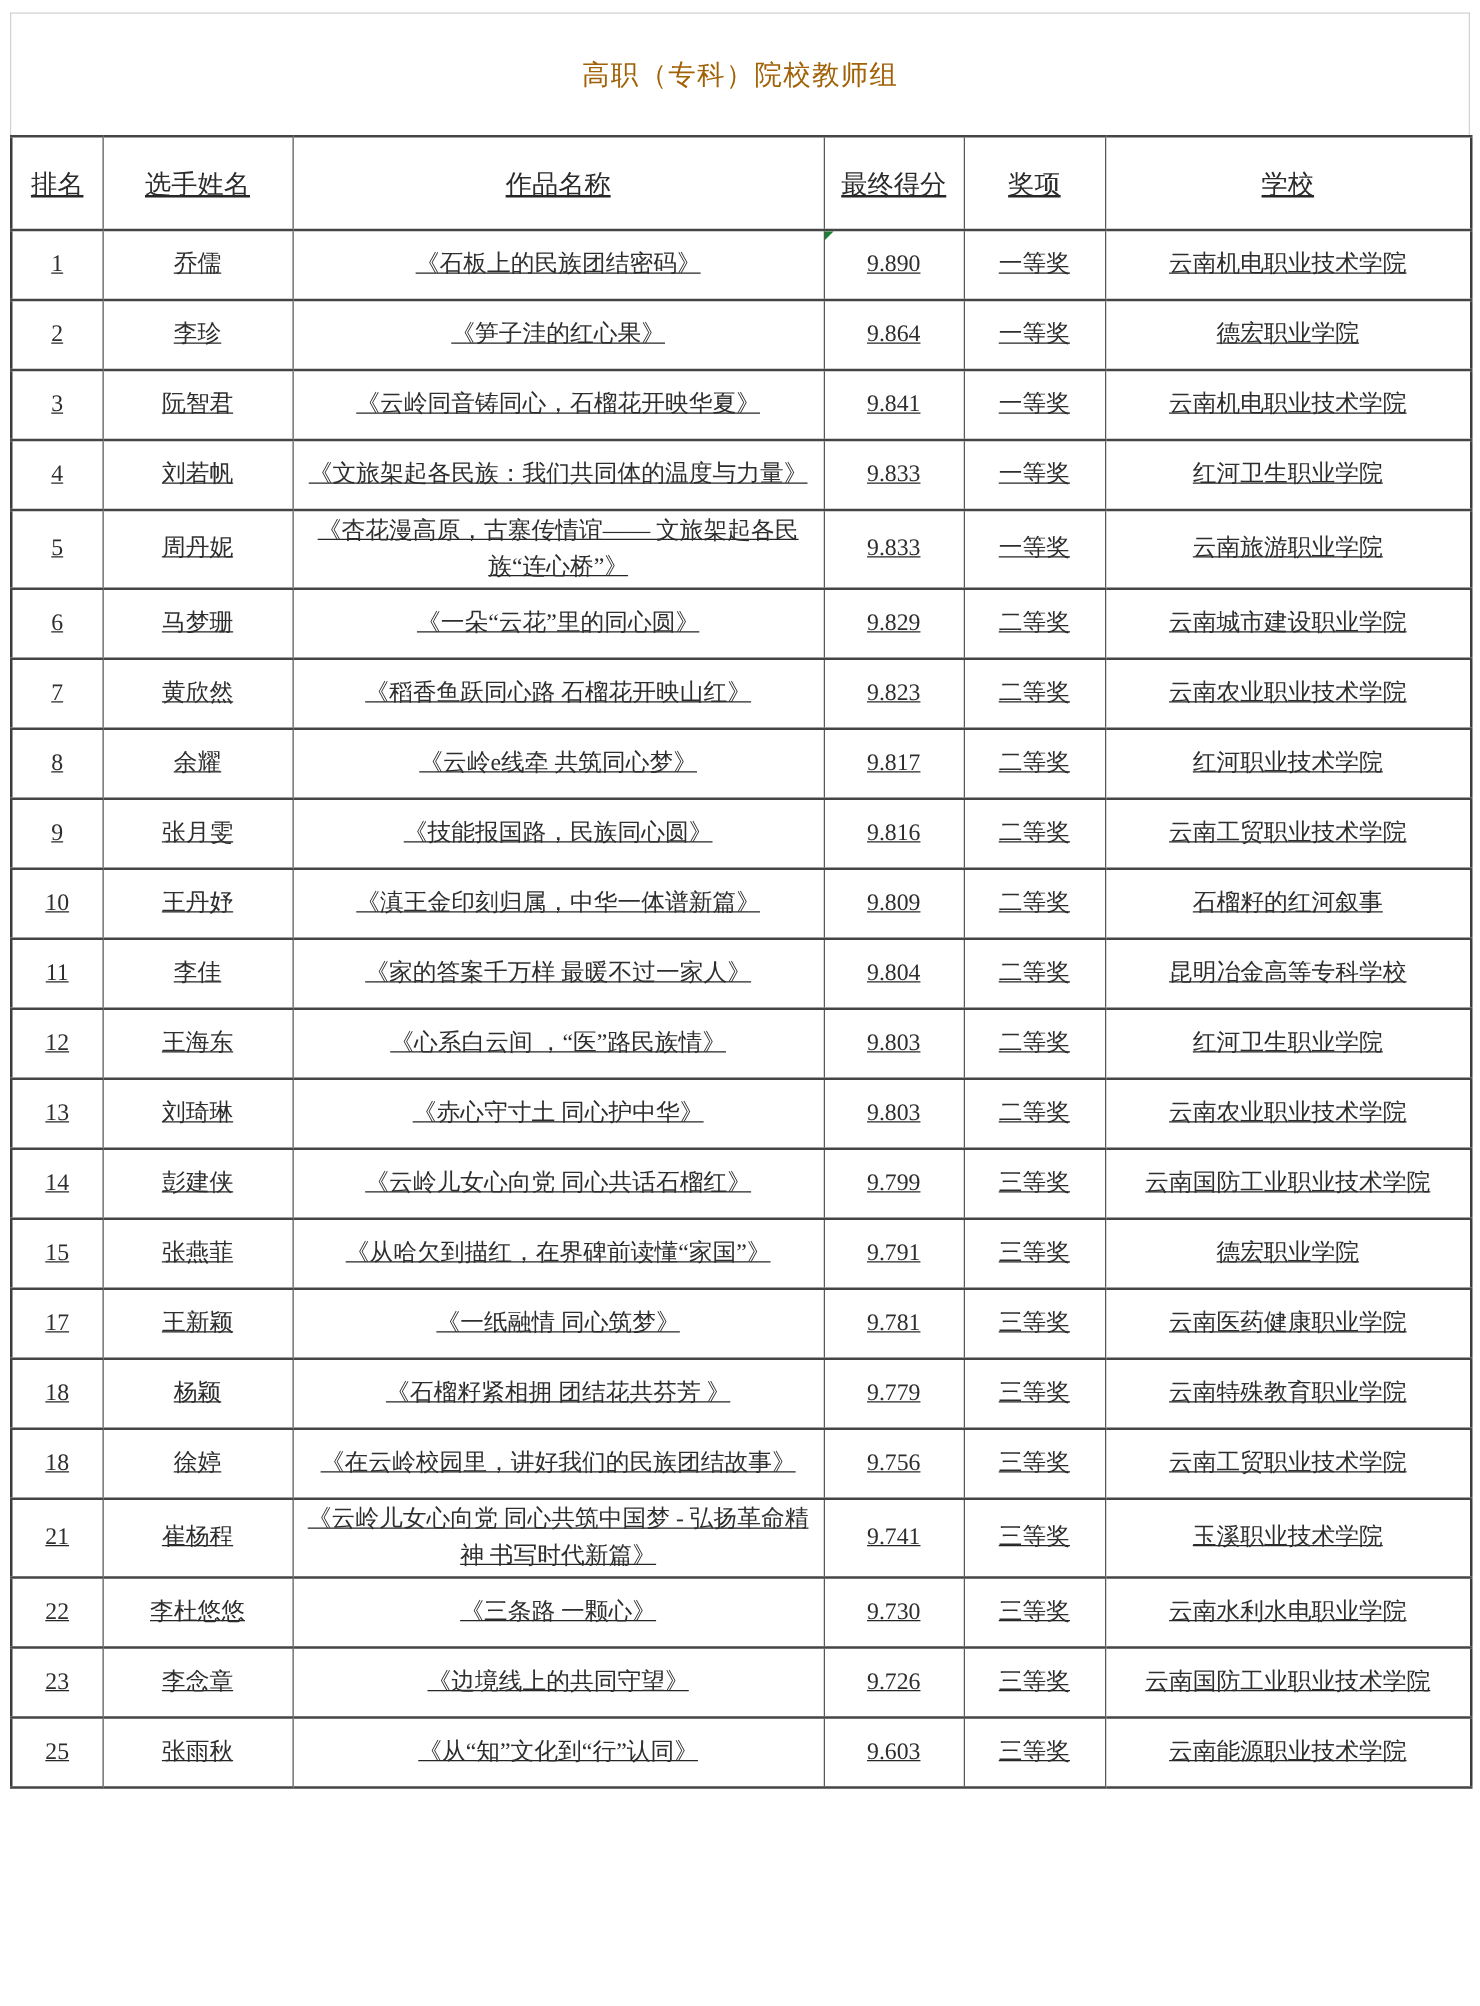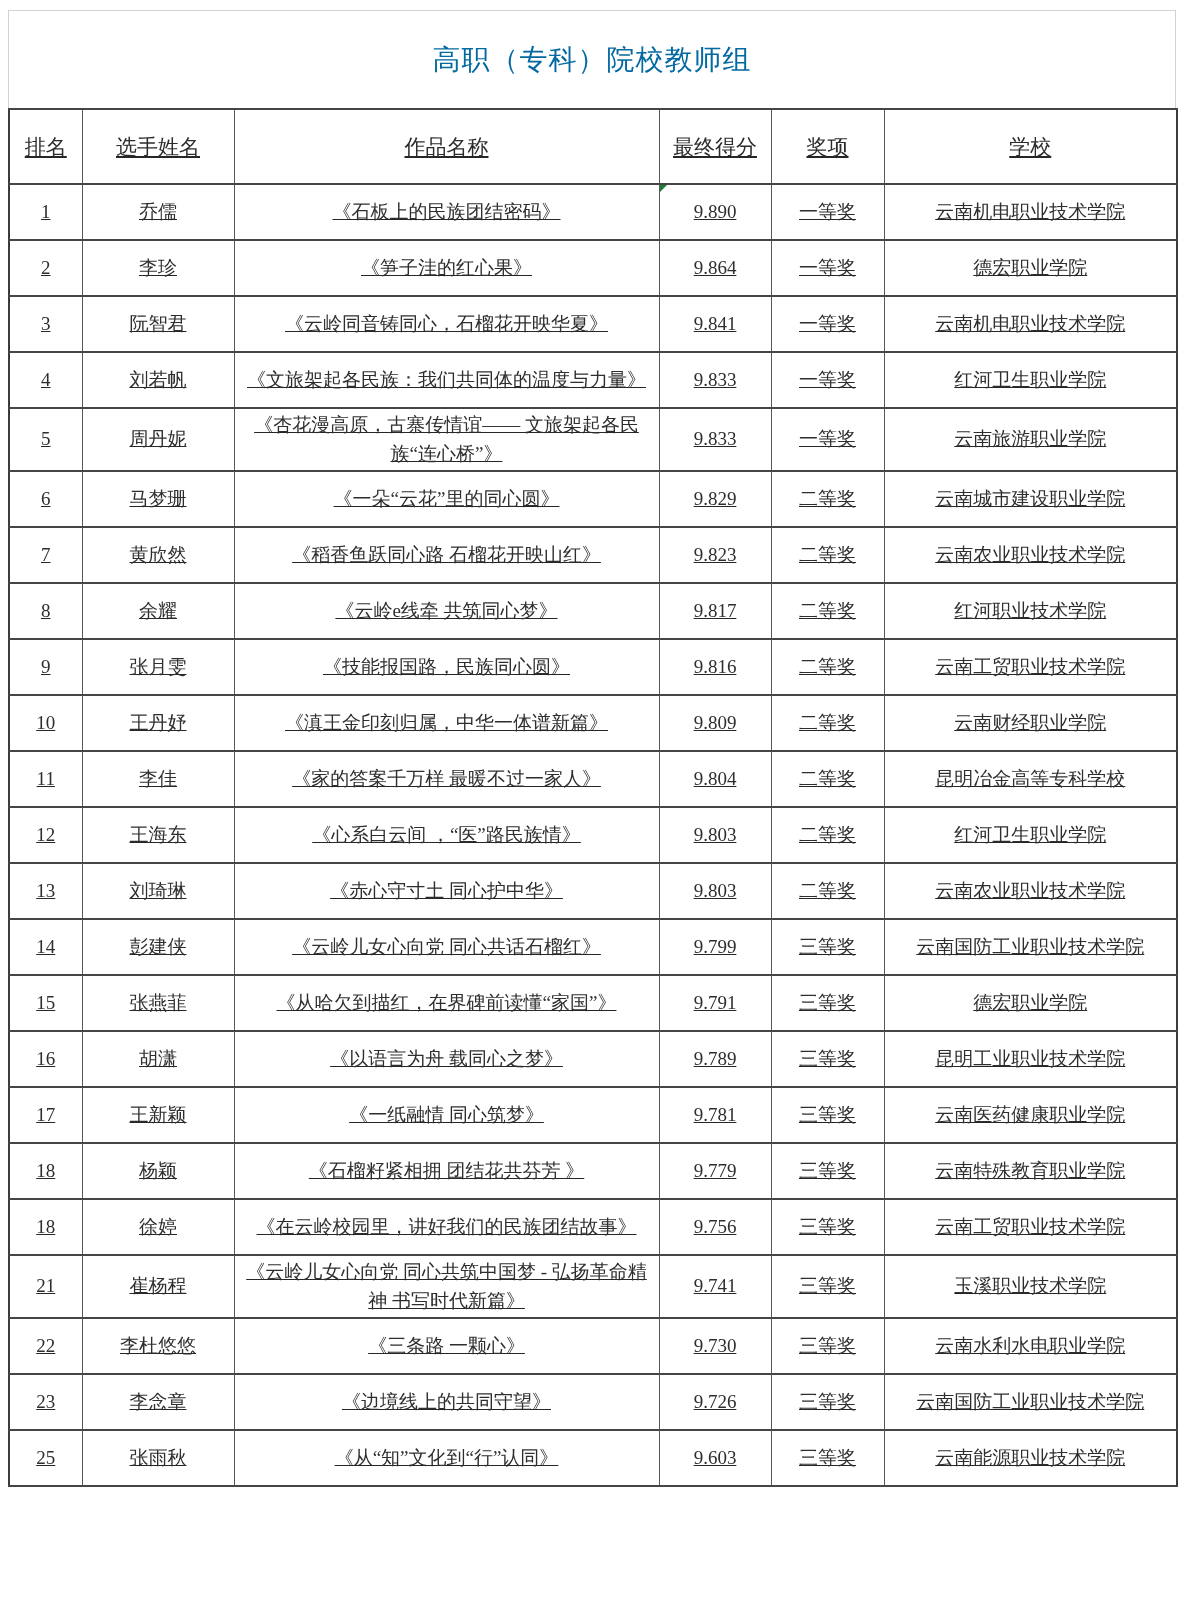--- a/index.html
+++ b/index.html
@@ -23,23 +23,23 @@
   .title-block {
     box-sizing: border-box;
     height: 98px;
     border: 1px solid #d2d2d2;
     border-bottom: none;
     display: flex;
     align-items: center;
     justify-content: center;
   }
   .title {
-    font-size: 28px;
+    font-size: 22px;
     letter-spacing: 1px;
-    color: #0369a1;
+    color: #a16207;
   }
   table.results {
     width: 1168px;
     border-collapse: collapse;
     table-layout: fixed;
     border: 2px solid #3c3c3c;
     text-decoration: underline;
   }
   table.results th,
   table.results td {
@@ -183,21 +183,21 @@
     <td class="c-score"><span>9.816</span></td>
     <td class="c-award">二等奖</td>
     <td class="c-school">云南工贸职业技术学院</td>
   </tr>
         <tr>
     <td class="c-rank">10</td>
     <td class="c-name">王丹妤</td>
     <td class="c-work">《滇王金印刻归属，中华一体谱新篇》</td>
     <td class="c-score"><span>9.809</span></td>
     <td class="c-award">二等奖</td>
-    <td class="c-school">云南财经职业学院</td>
+    <td class="c-school">石榴籽的红河叙事</td>
   </tr>
         <tr>
     <td class="c-rank">11</td>
     <td class="c-name">李佳</td>
     <td class="c-work">《家的答案千万样 最暖不过一家人》</td>
     <td class="c-score"><span>9.804</span></td>
     <td class="c-award">二等奖</td>
     <td class="c-school">昆明冶金高等专科学校</td>
   </tr>
         <tr>
@@ -224,28 +224,20 @@
     <td class="c-award">三等奖</td>
     <td class="c-school">云南国防工业职业技术学院</td>
   </tr>
         <tr>
     <td class="c-rank">15</td>
     <td class="c-name">张燕菲</td>
     <td class="c-work">《从哈欠到描红，在界碑前读懂“家国”》</td>
     <td class="c-score"><span>9.791</span></td>
     <td class="c-award">三等奖</td>
     <td class="c-school">德宏职业学院</td>
-  </tr>
-        <tr>
-    <td class="c-rank">16</td>
-    <td class="c-name">胡潇</td>
-    <td class="c-work">《以语言为舟 载同心之梦》</td>
-    <td class="c-score"><span>9.789</span></td>
-    <td class="c-award">三等奖</td>
-    <td class="c-school">昆明工业职业技术学院</td>
   </tr>
         <tr>
     <td class="c-rank">17</td>
     <td class="c-name">王新颖</td>
     <td class="c-work">《一纸融情 同心筑梦》</td>
     <td class="c-score"><span>9.781</span></td>
     <td class="c-award">三等奖</td>
     <td class="c-school">云南医药健康职业学院</td>
   </tr>
         <tr>

